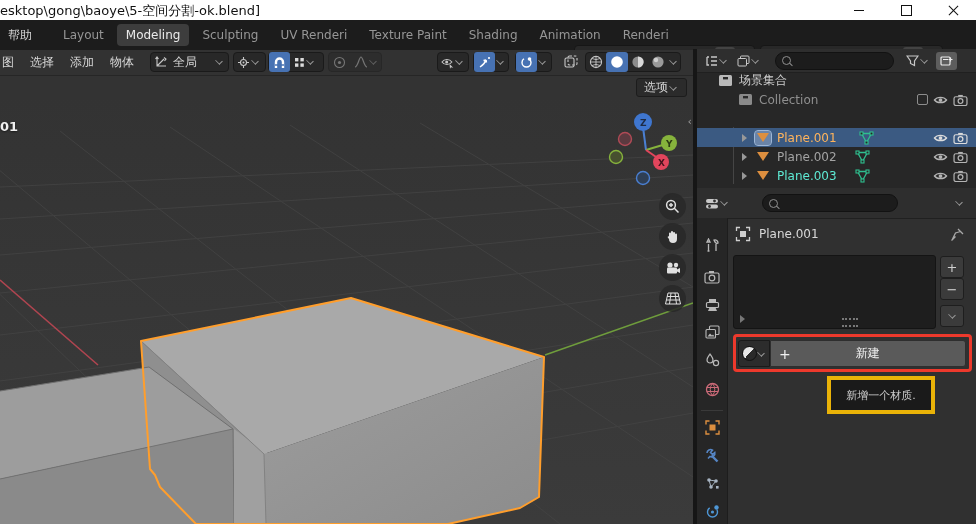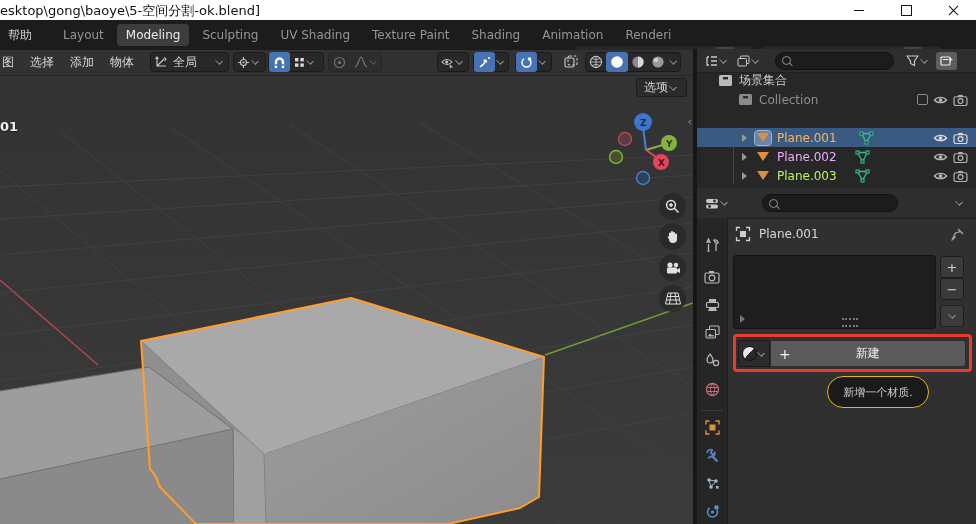--- a/index.html
+++ b/index.html
@@ -71,21 +71,21 @@
   .crumb{position:absolute;left:38px;top:38px;display:flex;align-items:center;color:#d8d8d8;}
   .slotlist{position:absolute;left:36px;top:67px;width:203px;height:74px;background:#1e1e1e;border:1px solid #141414;border-radius:3px;box-sizing:border-box;}
   .grip{position:absolute;left:108px;top:62px;width:16px;height:5px;border-top:2px dotted #787878;border-bottom:2px dotted #787878;}
   .slot-exp{position:absolute;left:6px;top:59px;}
   .colbtn{position:absolute;left:243px;width:22px;height:20px;background:#3b3b3b;border:1px solid #1e1e1e;border-radius:3px;display:flex;align-items:center;justify-content:center;color:#cfcfcf;font-size:13px;}
   .redbox{position:absolute;left:36px;top:146px;width:239px;height:38px;border:3px solid #ed392c;border-radius:4px;box-sizing:border-box;}
   .browse{position:absolute;left:41px;top:152px;width:30px;height:25px;background:#2c2c2c;border:1px solid #1a1a1a;border-radius:3px 0 0 3px;display:flex;align-items:center;justify-content:center;}
   .newbtn{position:absolute;left:73px;top:152px;width:194px;height:25px;background:#5a5a5a;border:1px solid #2e2e2e;border-radius:0 3px 3px 0;display:flex;align-items:center;color:#f0f0f0;}
   .newbtn .plus{margin-left:8px;font-size:14px;}
   .newbtn .cap{flex:1;text-align:center;margin-right:20px;}
-  .tooltip{position:absolute;left:130px;top:188px;width:100px;height:30px;background:#1a1a1a;border:1px solid #eab308;border-radius:16px;display:flex;align-items:center;justify-content:center;color:#cfcfcf;font-size:11px;}
+  .tooltip{position:absolute;left:130px;top:188px;width:100px;height:30px;background:#1a1a1a;border:4px solid #eab308;border-radius:0;display:flex;align-items:center;justify-content:center;color:#cfcfcf;font-size:11px;}
   .sphereico{width:13px;height:13px;border-radius:50%;background:linear-gradient(135deg,#e8e8e8 50%,#2a2a2a 50%);border:1px solid #111;}
   svg{display:block;}
 </style>
 </head>
 <body>
 
 <div class="abs titlebar">
   <div class="t">esktop\gong\baoye\5-空间分割-ok.blend]</div>
   <div class="wbtn" style="left:842px">
       <span class="min-glyph"></span>
@@ -97,21 +97,21 @@
       <span class="close-glyph"></span>
     </div>
 </div>
 
 <div class="abs topbar">
   <div class="help">帮助</div>
   <div class="tabs">
     <div class="tab">Layout</div>
     <div class="tab active">Modeling</div>
     <div class="tab">Sculpting</div>
-    <div class="tab">UV Shading</div>
+    <div class="tab">UV Renderi</div>
     <div class="tab">Texture Paint</div>
     <div class="tab">Shading</div>
     <div class="tab">Animation</div>
     <div class="tab">Renderi</div>
   </div>
 
   <div class="pill" style="left:574px;width:181px">
     <svg width="15" height="14" viewBox="0 0 15 14">
       <path d="M5 1 C7 4 8.5 5.5 8.5 8 A3.5 3.5 0 1 1 1.5 8 C1.5 5.5 3 4 5 1 Z" fill="#cfcfcf"></path>
       <circle cx="11" cy="10" r="2.4" fill="none" stroke="#cfcfcf" stroke-width="1.2"></circle>
@@ -450,21 +450,21 @@
         <rect x="5.5" y="1" width="5" height="2" fill="#dcdcdc"></rect>
       </svg>
     </span>
   </div>
 
   <div class="orow" style="top:98px">
     <span class="tri-r" style="margin-left:45px"></span>
     <span class="objwrap" style="margin-left:8px">
         <span class="objtri"></span>
       </span>
-    <span class="lbl" style="color:#f0abfc">Plane.002</span>
+    <span class="lbl" style="color:#a3a3a3">Plane.002</span>
     <svg width="15" height="14" viewBox="0 0 15 14" style="margin-left:18px">
       <path d="M2.5 2.5 L12.5 2.5 L7.5 11.5 Z" fill="none" stroke="#2fbf8f" stroke-width="1.3"></path>
       <rect x="1" y="1" width="3" height="3" fill="#272727" stroke="#2fbf8f" stroke-width="1.1"></rect>
       <rect x="11" y="1" width="3" height="3" fill="#272727" stroke="#2fbf8f" stroke-width="1.1"></rect>
       <rect x="6" y="10" width="3" height="3" fill="#272727" stroke="#2fbf8f" stroke-width="1.1"></rect>
     </svg>
     <span style="margin-left:auto" class="row">
       <svg width="15" height="12" viewBox="0 0 16 12" style="margin:0 5px">
         <path d="M1.5 6 C4.5 2.2 11.5 2.2 14.5 6 C11.5 9.8 4.5 9.8 1.5 6 Z" fill="none" stroke="#b4b4b4" stroke-width="1.3"></path>
         <circle cx="8" cy="6" r="2" fill="#b4b4b4"></circle>
@@ -475,21 +475,21 @@
         <rect x="5.5" y="1" width="5" height="2" fill="#b4b4b4"></rect>
       </svg>
     </span>
   </div>
 
   <div class="orow" style="top:117px">
     <span class="tri-r" style="margin-left:45px"></span>
     <span class="objwrap" style="margin-left:8px">
         <span class="objtri"></span>
       </span>
-    <span class="lbl" style="color:#bef264">Plane.003</span>
+    <span class="lbl" style="color:#5eead4">Plane.003</span>
     <svg width="15" height="14" viewBox="0 0 15 14" style="margin-left:18px">
       <path d="M2.5 2.5 L12.5 2.5 L7.5 11.5 Z" fill="none" stroke="#2fbf8f" stroke-width="1.3"></path>
       <rect x="1" y="1" width="3" height="3" fill="#272727" stroke="#2fbf8f" stroke-width="1.1"></rect>
       <rect x="11" y="1" width="3" height="3" fill="#272727" stroke="#2fbf8f" stroke-width="1.1"></rect>
       <rect x="6" y="10" width="3" height="3" fill="#272727" stroke="#2fbf8f" stroke-width="1.1"></rect>
     </svg>
     <span style="margin-left:auto" class="row">
       <svg width="15" height="12" viewBox="0 0 16 12" style="margin:0 5px">
         <path d="M1.5 6 C4.5 2.2 11.5 2.2 14.5 6 C11.5 9.8 4.5 9.8 1.5 6 Z" fill="none" stroke="#b4b4b4" stroke-width="1.3"></path>
         <circle cx="8" cy="6" r="2" fill="#b4b4b4"></circle>

